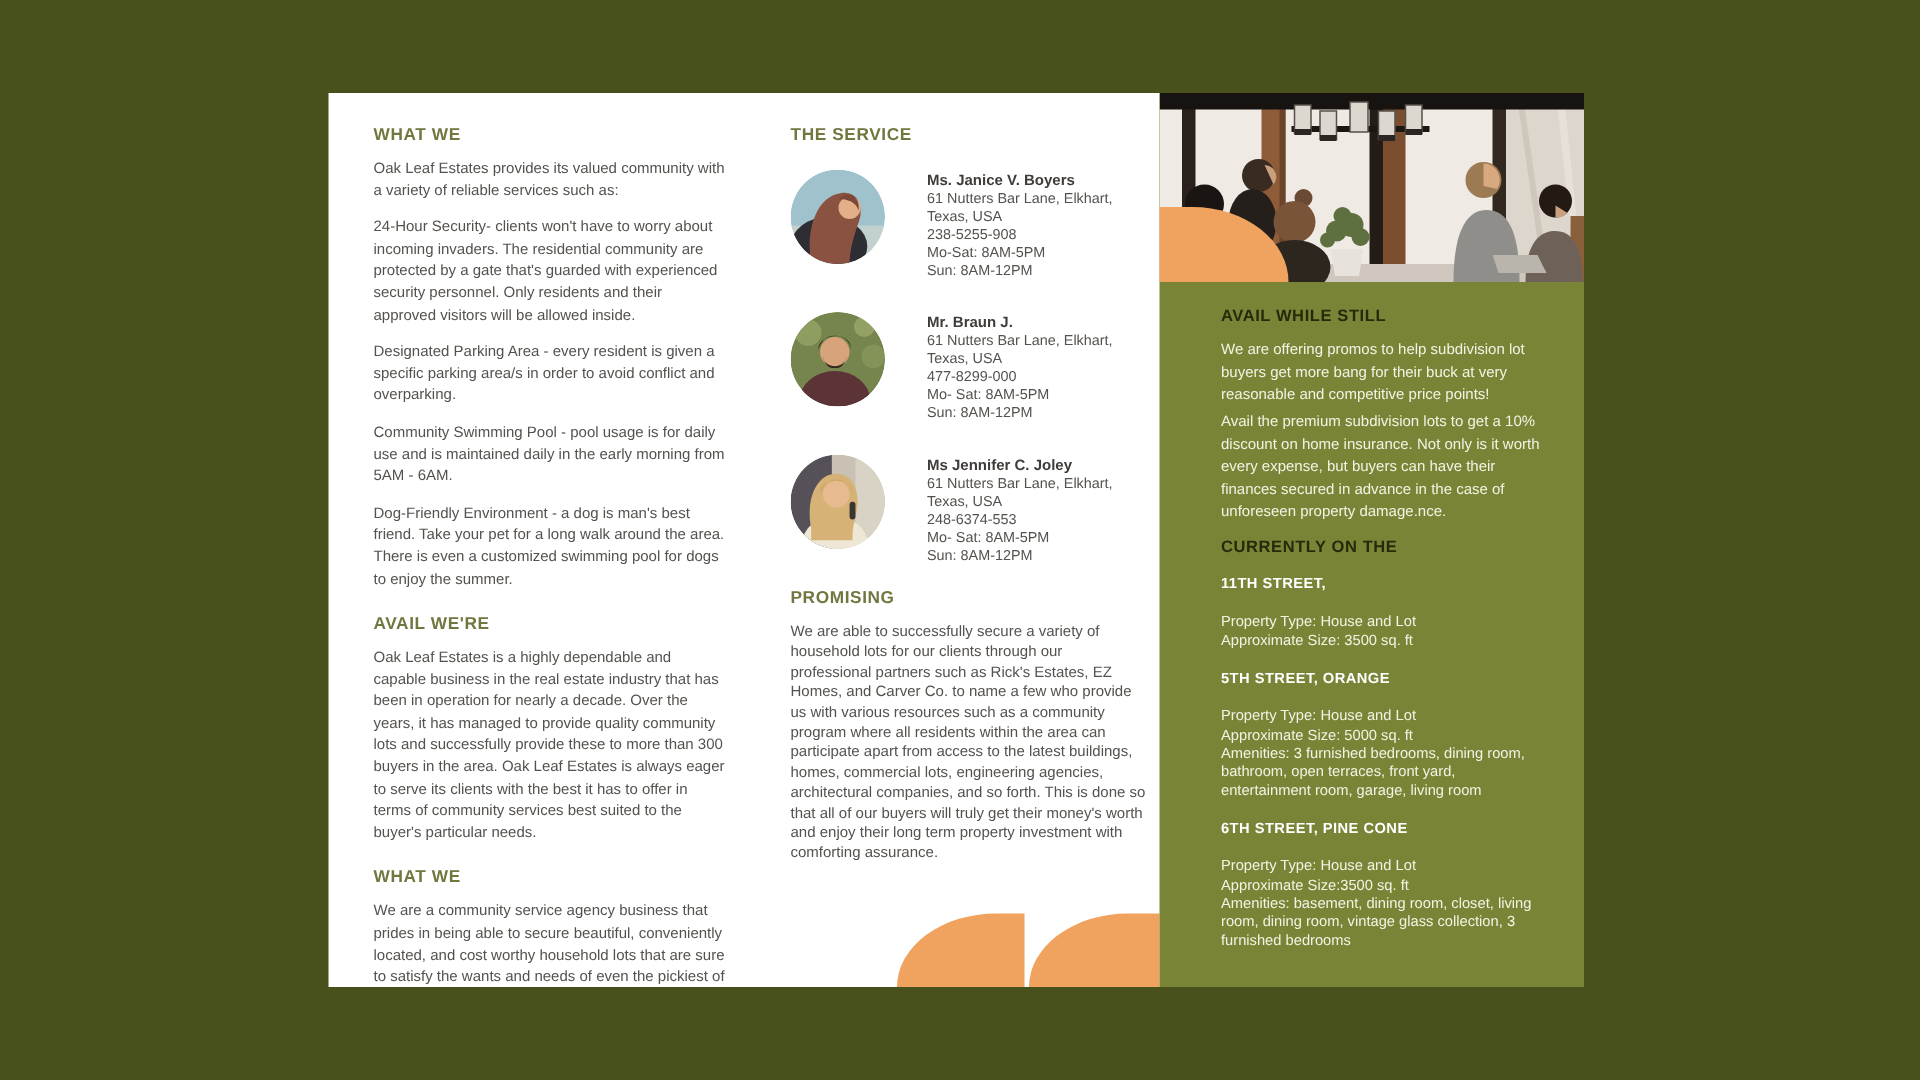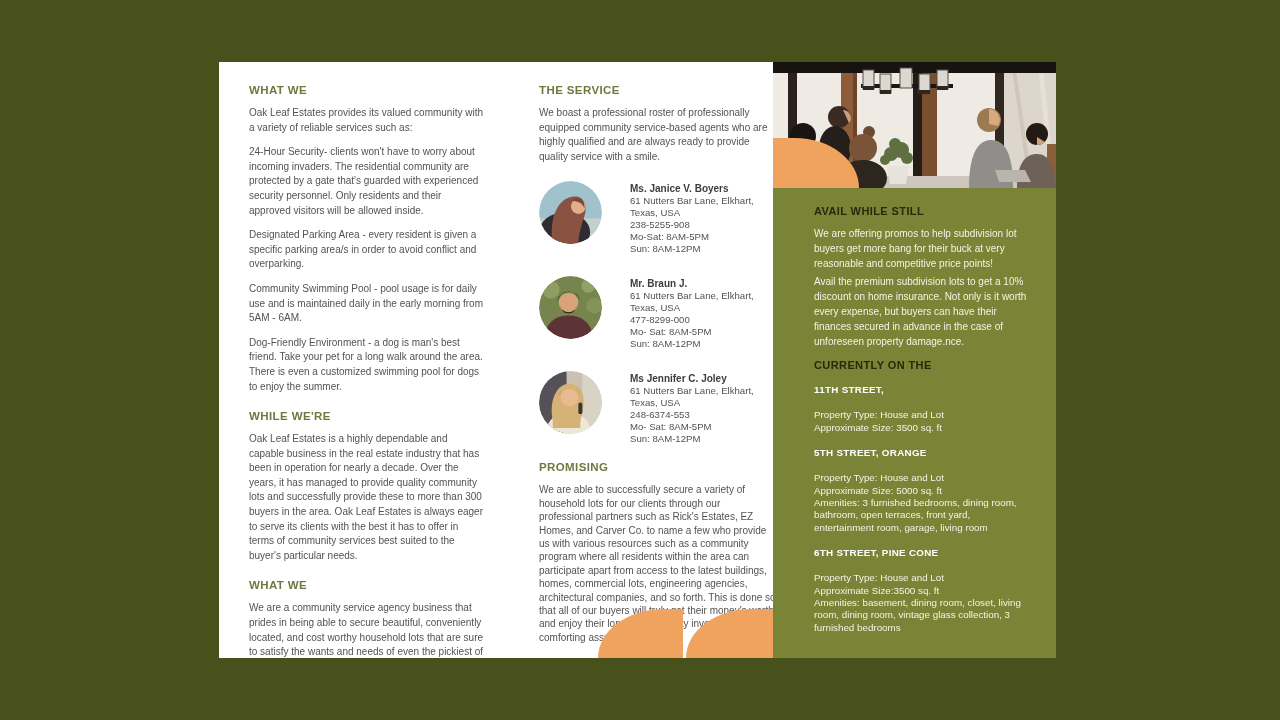--- a/index.html
+++ b/index.html
@@ -2,21 +2,21 @@
 <html><head>
 <meta charset="utf-8">
 <style>
   html,body{margin:0;padding:0;}
   body{background:#48501c;font-family:"Liberation Sans",sans-serif;}
   .stage{position:relative;width:1056px;height:720px;background:#48501c;overflow:hidden;}
   .page{position:absolute;left:219px;top:62px;width:842px;height:596px;background:#ffffff;overflow:hidden;}
 
   .col{position:absolute;top:20px;}
   .col-left{left:30px;width:236px;}
-  .col-mid{left:320px;width:237px;}
+  .col-mid{left:308px;width:237px;}
 
   h3.h{font-size:11.5px;font-weight:bold;color:#72763f;letter-spacing:.4px;margin:16px 0 10px;}
   h3.h.first{margin:2px 0 10px;}
   .body-p{font-size:10px;line-height:14.6px;color:#55524e;margin:0 0 10px;}
   .promise-p{line-height:13.4px;}
 
   .agents{margin-top:17px;}
   .agent{display:flex;margin-bottom:21px;}
   .agent:last-child{margin-bottom:3px;}
   .avatar{width:63px;height:63px;border-radius:50%;overflow:hidden;flex:none;}
@@ -46,30 +46,29 @@
   <div class="page">
 
     <div class="col col-left">
       <h3 class="h first">WHAT WE</h3>
       <p class="body-p">Oak Leaf Estates provides its valued community with a variety of reliable services such as:</p>
       <p class="body-p">24-Hour Security- clients won't have to worry about incoming invaders. The residential community are protected by a gate that's guarded with experienced security personnel. Only residents and their approved visitors will be allowed inside.</p>
       <p class="body-p">Designated Parking Area - every resident is given a specific parking area/s in order to avoid conflict and overparking.</p>
       <p class="body-p">Community Swimming Pool - pool usage is for daily use and is maintained daily in the early morning from 5AM - 6AM.</p>
       <p class="body-p">Dog-Friendly Environment - a dog is man's best friend. Take your pet for a long walk around the area. There is even a customized swimming pool for dogs to enjoy the summer.</p>
 
-      <h3 class="h">WHILE WE'RE</h3>
+      <h3 class="h">AVAIL WE'RE</h3>
       <p class="body-p">Oak Leaf Estates is a highly dependable and capable business in the real estate industry that has been in operation for nearly a decade. Over the years, it has managed to provide quality community lots and successfully provide these to more than 300 buyers in the area. Oak Leaf Estates is always eager to serve its clients with the best it has to offer in terms of community services best suited to the buyer's particular needs.</p>
 
       <h3 class="h">WHAT WE</h3>
       <p class="body-p">We are a community service agency business that prides in being able to secure beautiful, conveniently located, and cost worthy household lots that are sure to satisfy the wants and needs of even the pickiest of clients. We have professional connections to more than 10 high profit companies in the industry who are able to assist us in getting the best deals possible for any client who walks through our doors.</p>
     </div>
 
     <div class="col col-mid">
       <h3 class="h first">THE SERVICE</h3>
-      <p class="body-p">We boast a professional roster of  professionally equipped community service-based agents who are highly qualified and are always ready to provide quality service with a smile.</p>
 
       <div class="agents">
 
         <div class="agent">
           <div class="avatar">
             <svg width="63" height="63" viewBox="0 0 64 64">
               <defs>
                   <clipPath id="c1">
                     <circle cx="32" cy="32" r="32"></circle>
                   </clipPath>

